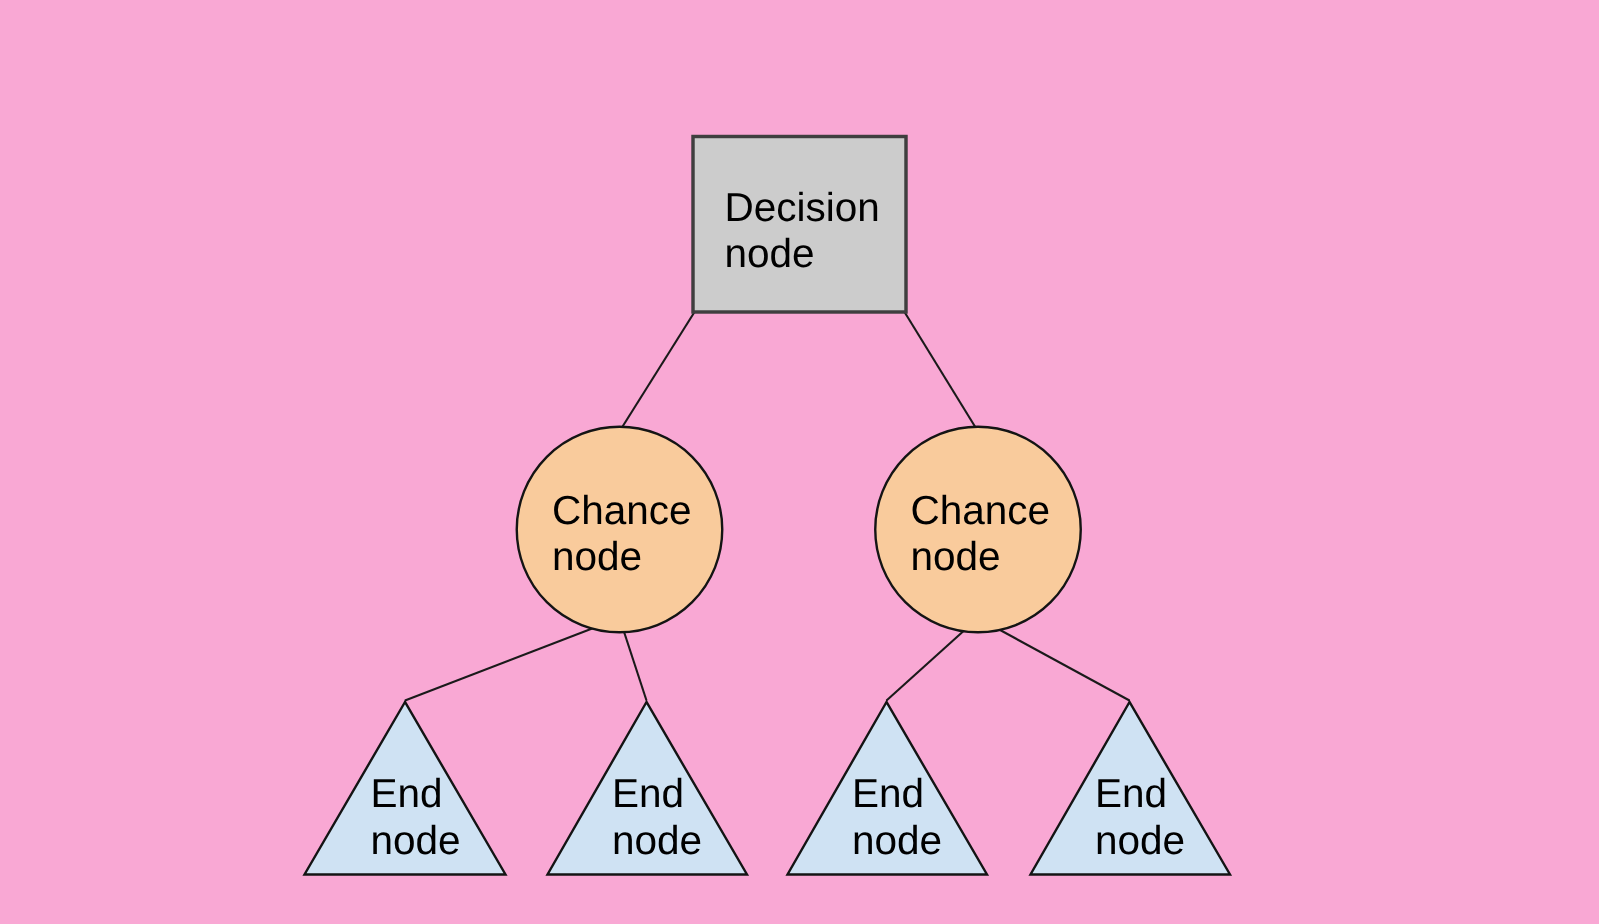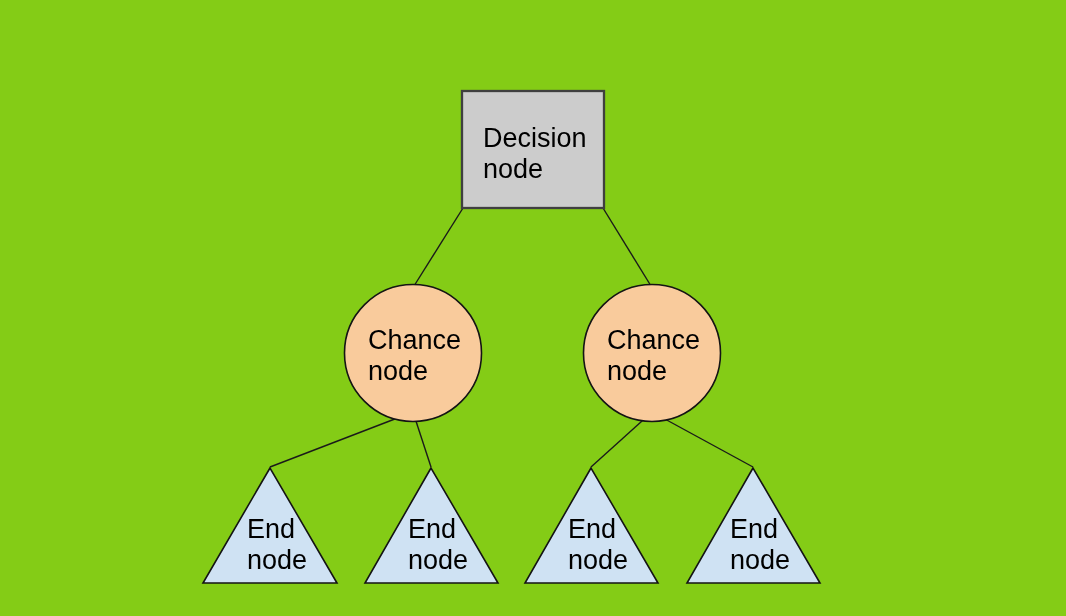--- a/index.html
+++ b/index.html
@@ -4,21 +4,21 @@
 <style>
   html, body {
     margin: 0;
     padding: 0;
     background: #ffffff;
   }
   .canvas {
     position: relative;
     width: 1066px;
     height: 616px;
-    background: #84cc16;
+    background: #f9a8d4;
     overflow: hidden;
     font-family: "Liberation Sans", sans-serif;
     text-align: right;
   }
   svg { display: block; }
   .edge {
     stroke: #1a1a1a;
     stroke-width: 1.4;
     fill: none;
   }

